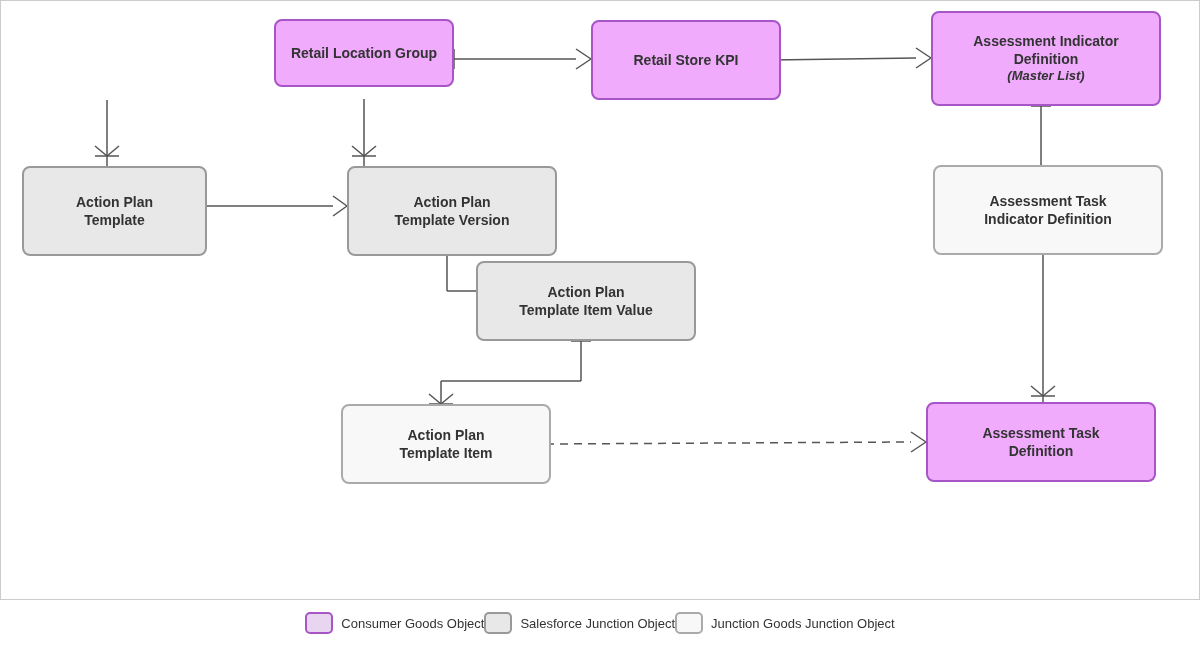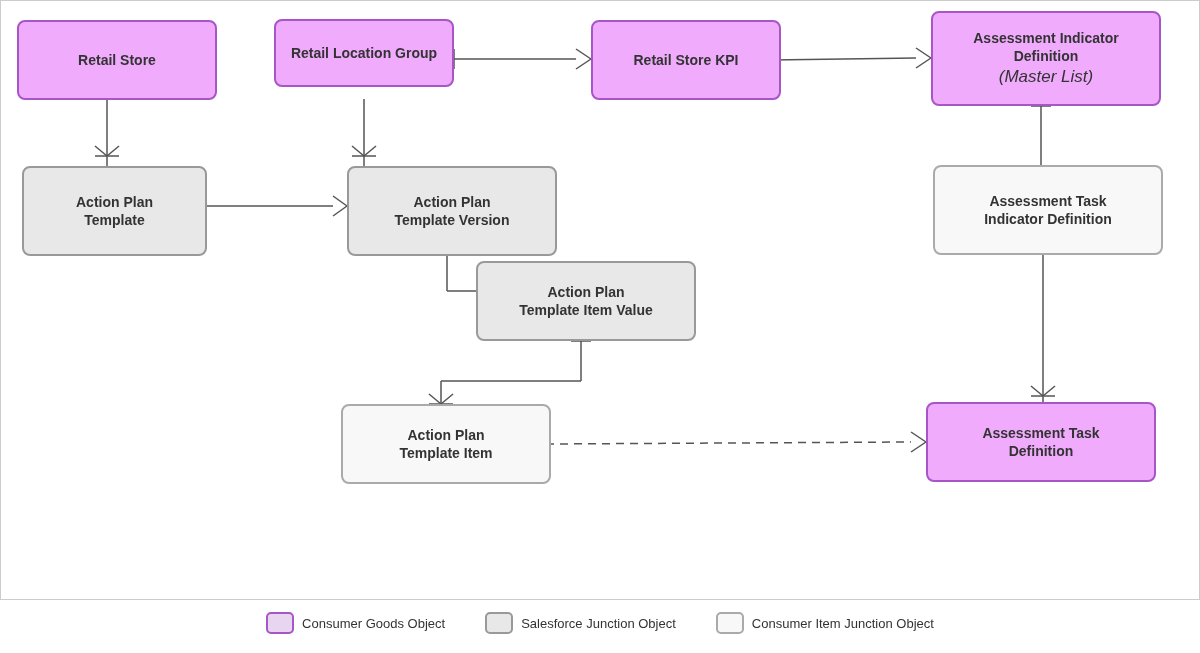--- a/index.html
+++ b/index.html
@@ -50,21 +50,20 @@
       top: 0;
       left: 0;
       width: 100%;
       height: 100%;
       pointer-events: none;
     }
     .legend {
       display: flex;
       align-items: center;
       justify-content: center;
-      gap: 40px;
       padding: 12px 0;
       font-size: 13px;
       color: #333;
     }
     .legend-item {
       display: flex;
       align-items: center;
       gap: 8px;
     }
     .legend-box {
@@ -155,34 +154,33 @@
     <line x1="540" y1="443" x2="545" y2="443" stroke="#555" stroke-width="1.5"></line>
 
     <line x1="540" y1="433" x2="540" y2="453" stroke="#555" stroke-width="1.5"></line>
 
     <line x1="545" y1="443" x2="910" y2="441" stroke="#555" stroke-width="1.5" stroke-dasharray="8,6"></line>
 
     <line x1="910" y1="431" x2="925" y2="441" stroke="#555" stroke-width="1.5"></line>
     <line x1="910" y1="451" x2="925" y2="441" stroke="#555" stroke-width="1.5"></line>
   </svg>
 
-  <div class="node node-purple" style="left:16px;top:19px;width:200px;height:80px;">Retail Store</div>
 
   <div class="node node-purple" style="left:273px;top:18px;width:180px;height:68px;">
     <span>Retail Location
 Group</span>
   </div>
 
   <div class="node node-purple" style="left:590px;top:19px;width:190px;height:80px;justify-content:center;">
     <span>Retail Store KPI</span>
   </div>
 
   <div class="node node-purple" style="left:930px;top:10px;width:230px;height:95px;flex-direction:column;">
     <span style="font-weight:bold;">Assessment Indicator Definition</span>
-    <span style="font-style:italic;font-weight:normal;font-size:17px;">(Master List)</span>
+    <span style="font-style:italic;font-weight:bold;font-size:13px;">(Master List)</span>
   </div>
 
   <div class="node node-gray" style="left:21px;top:165px;width:185px;height:90px;">
     <span>Action Plan<br>Template</span>
   </div>
 
   <div class="node node-gray" style="left:346px;top:165px;width:210px;height:90px;">
     <span>Action Plan<br>Template Version</span>
   </div>
 
@@ -207,15 +205,15 @@
   <div class="legend-item">
     <div class="legend-box legend-box-purple"></div>
     <span>Consumer Goods Object</span>
   </div>
   <div class="legend-item">
     <div class="legend-box legend-box-gray"></div>
     <span>Salesforce Junction Object</span>
   </div>
   <div class="legend-item">
     <div class="legend-box legend-box-white"></div>
-    <span>Consumer Item Junction Object</span>
+    <span>Junction Goods Junction Object</span>
   </div>
 </div>
 
 </body></html>

